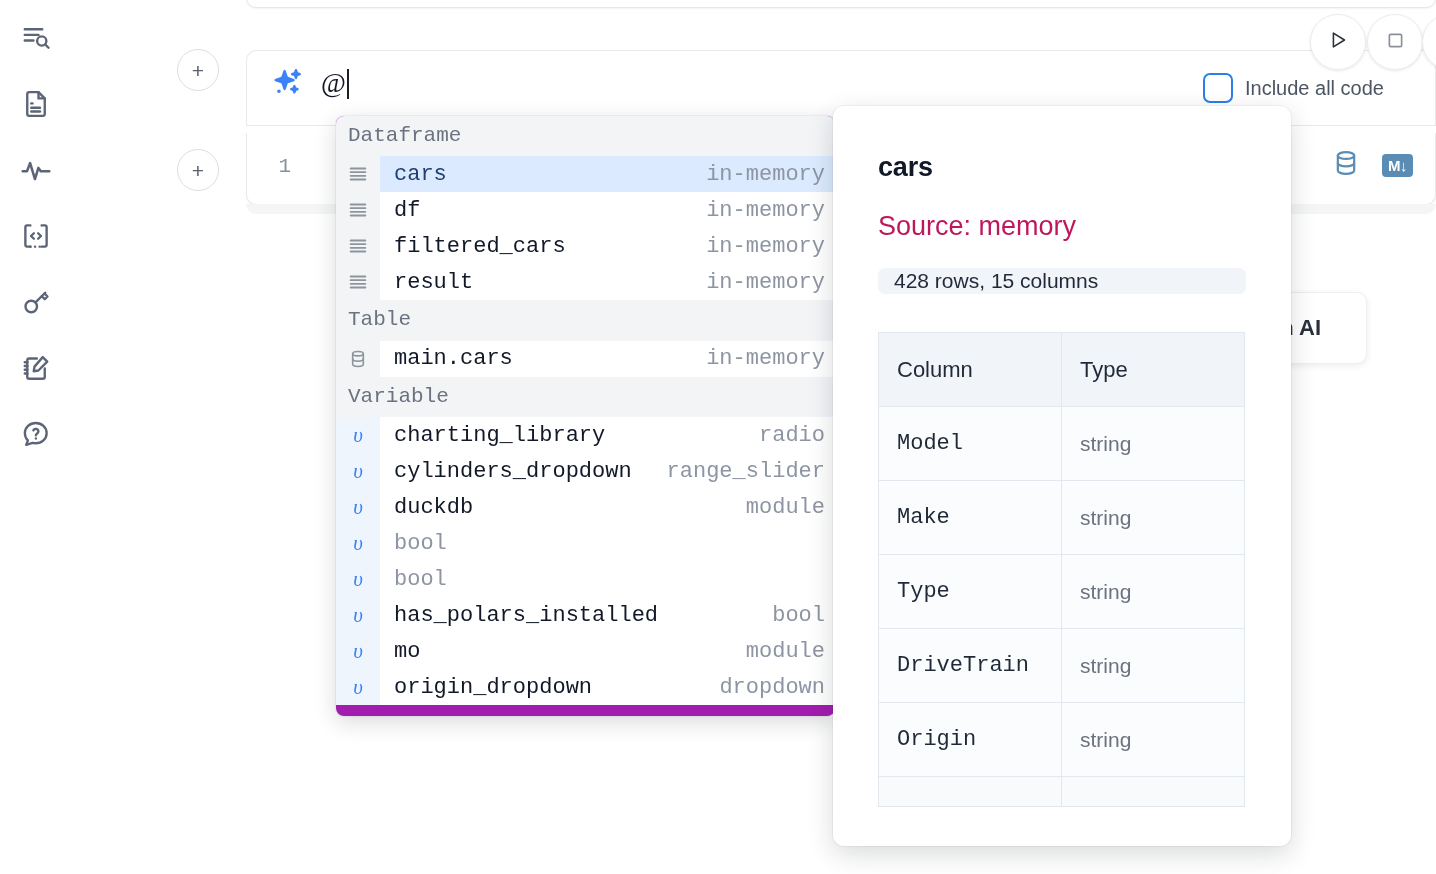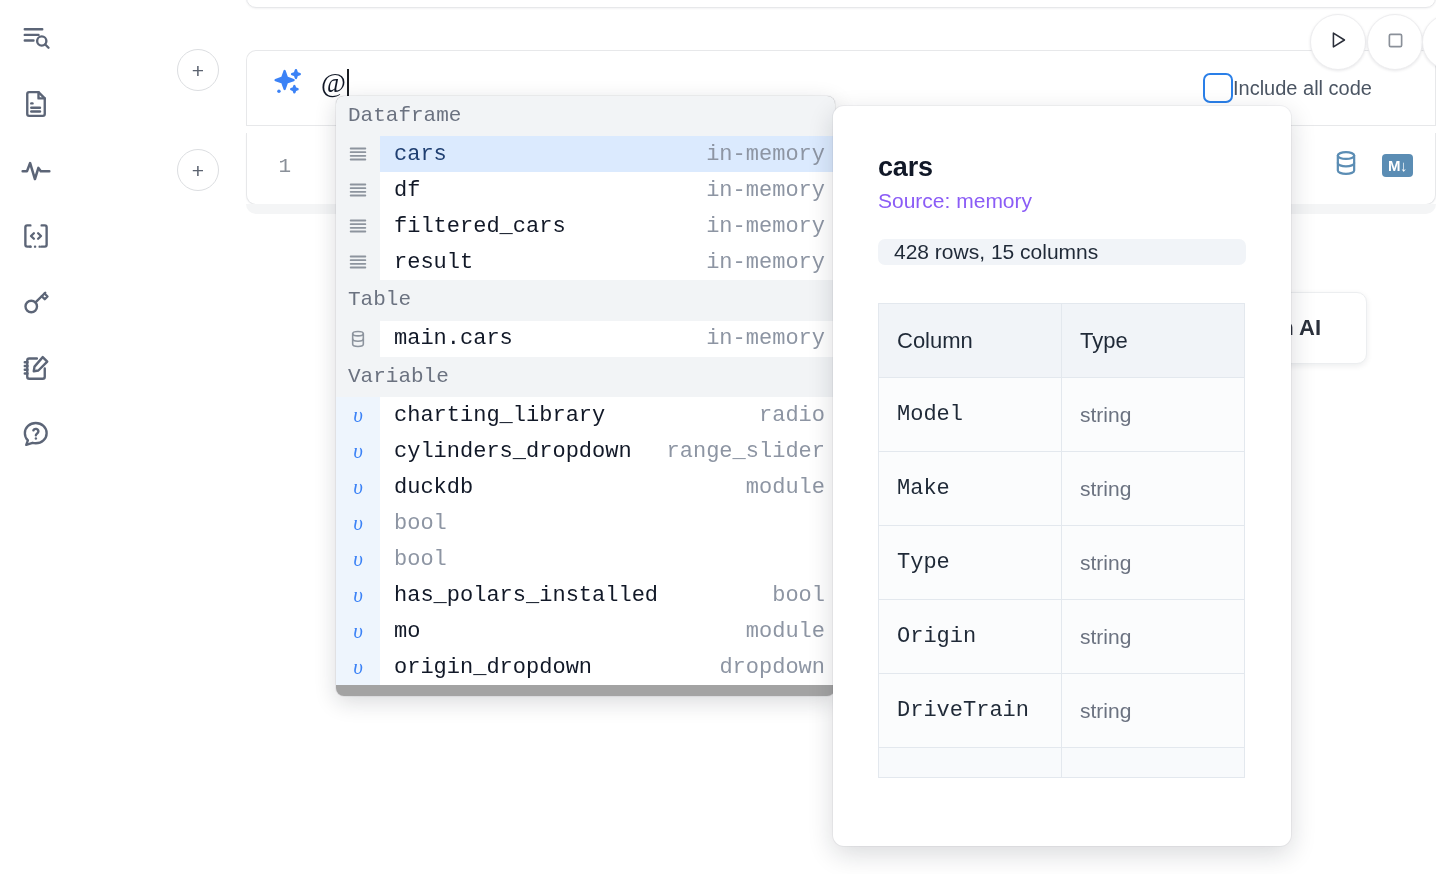--- a/index.html
+++ b/index.html
@@ -58,21 +58,21 @@
     vertical-align: -7px; margin-left: 1px;
   }
 
   
   .toolbar-right {
     position: absolute; left: 1171px; top: 50px; width: 265px; height: 76px;
     background: #fff; border: 1px solid #e7e8ea; border-left: none;
     border-radius: 0 10px 0 0;
     display: flex; align-items: center; padding-left: 32px;
   }
-  .chk-row { display: flex; align-items: center; cursor: pointer; }
+  .chk-row { display: flex; align-items: center; gap: 12px; cursor: pointer; }
   .chk-box {
     width: 30px; height: 30px; border: 2px solid #2a7fe8; border-radius: 7px;
     background: #fff; flex: none;
   }
   .chk-label { font-size: 20px; color: #4b5563; white-space: nowrap; }
 
   .circ-btn {
     position: absolute; width: 56px; height: 56px; border-radius: 50%;
     background: #fff; border: 1px solid #ededef;
     box-shadow: 0 1px 3px rgba(16,24,40,.10);
@@ -112,22 +112,22 @@
   .ai-chip {
     position: absolute; left: 1192px; top: 292px; width: 175px; height: 72px;
     background: #fff; border: 1px solid #eceef0; border-radius: 10px;
     box-shadow: 0 2px 6px rgba(16,24,40,.08);
     display: flex; align-items: center; justify-content: flex-end;
     padding-right: 45px; font-size: 22px; color: #2b313c; font-weight: 600;
   }
 
   
   .ac {
-    position: absolute; left: 336px; top: 96px; width: 499px; height: 600px;
-    background: #a3a3a3; border-radius: 8px;
+    position: absolute; left: 336px; top: 116px; width: 499px; height: 600px;
+    background: #a21caf; border-radius: 8px;
     box-shadow: 0 6px 22px rgba(16,24,40,.16), 0 0 0 1px rgba(16,24,40,.05);
     overflow: hidden; z-index: 20;
   }
   .ac-scroll { height: 100%; overflow: hidden; }
   .ac-group {
     background: #f2f4f6; color: #6b7280; font-family: "Liberation Mono", monospace;
     font-size: 21px; padding: 6px 0 6px 12px; line-height: 1.35;
   }
   .ac-item {
     display: flex; align-items: center; height: 36px; cursor: pointer;
@@ -150,21 +150,21 @@
   .ac-item .ty { color: #8d95a3; white-space: nowrap; }
 
   
   .detail {
     position: absolute; left: 833px; top: 106px; width: 458px; height: 740px;
     background: #fff; border-radius: 11px;
     box-shadow: 0 8px 26px rgba(16,24,40,.16), 0 0 0 1px rgba(16,24,40,.045);
     padding: 46px 45px 0 45px; overflow: hidden; z-index: 25;
   }
   .d-title { font-size: 27px; font-weight: bold; color: #111827; letter-spacing: -.2px; }
-  .d-source { margin-top: 6px; font-size: 21px; color: #8b5cf6; }
+  .d-source { margin-top: 28px; font-size: 27px; color: #be185d; }
   .d-shape {
     margin-top: 26px; background: #f1f4f8; border-radius: 7px;
     padding: 1px 16px; font-size: 21px; color: #1f2937;
   }
   .d-table {
     margin-top: 38px; width: 367px; border-collapse: collapse;
     table-layout: fixed;
   }
   .d-table th, .d-table td {
     border: 1px solid #e3e8ee; padding: 15px 18px; text-align: left;
@@ -462,25 +462,25 @@
           </tr>
           <tr>
             <td class="col">Make</td>
             <td class="typ">string</td>
           </tr>
           <tr>
             <td class="col">Type</td>
             <td class="typ">string</td>
           </tr>
           <tr>
+            <td class="col">DriveTrain</td>
+            <td class="typ">string</td>
+          </tr>
+          <tr>
             <td class="col">Origin</td>
-            <td class="typ">string</td>
-          </tr>
-          <tr>
-            <td class="col">DriveTrain</td>
             <td class="typ">string</td>
           </tr>
           <tr class="clipped">
             <td></td>
             <td></td>
           </tr>
         </tbody>
     </table>
   </div>
 

